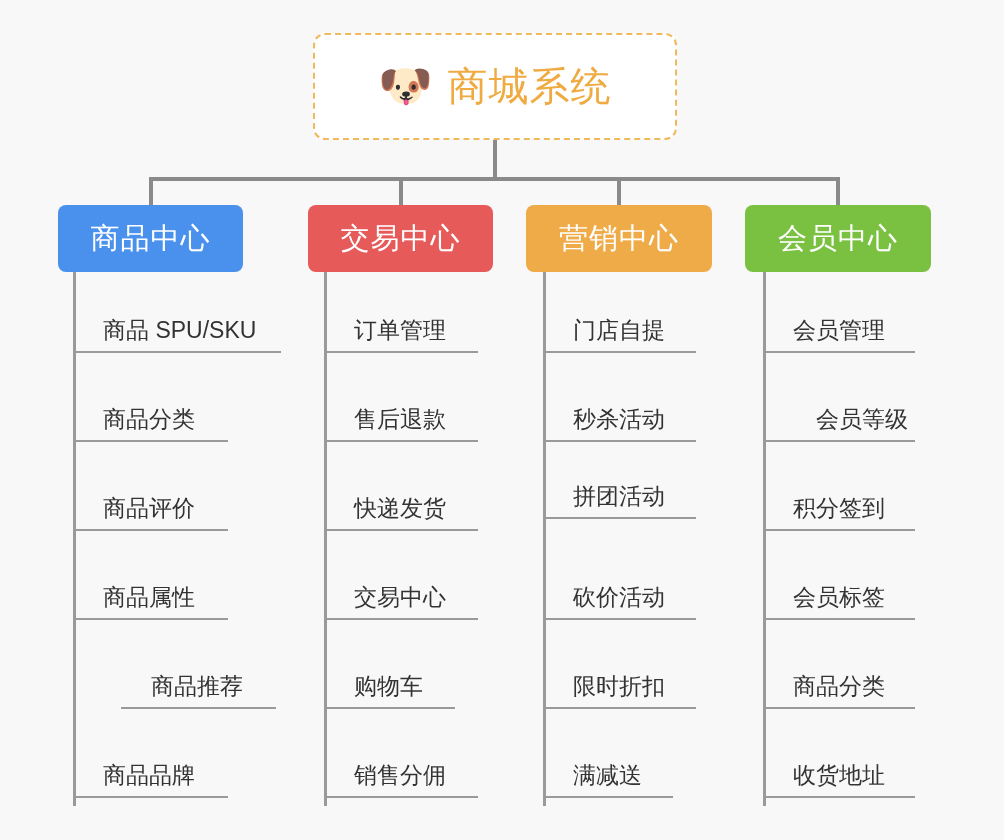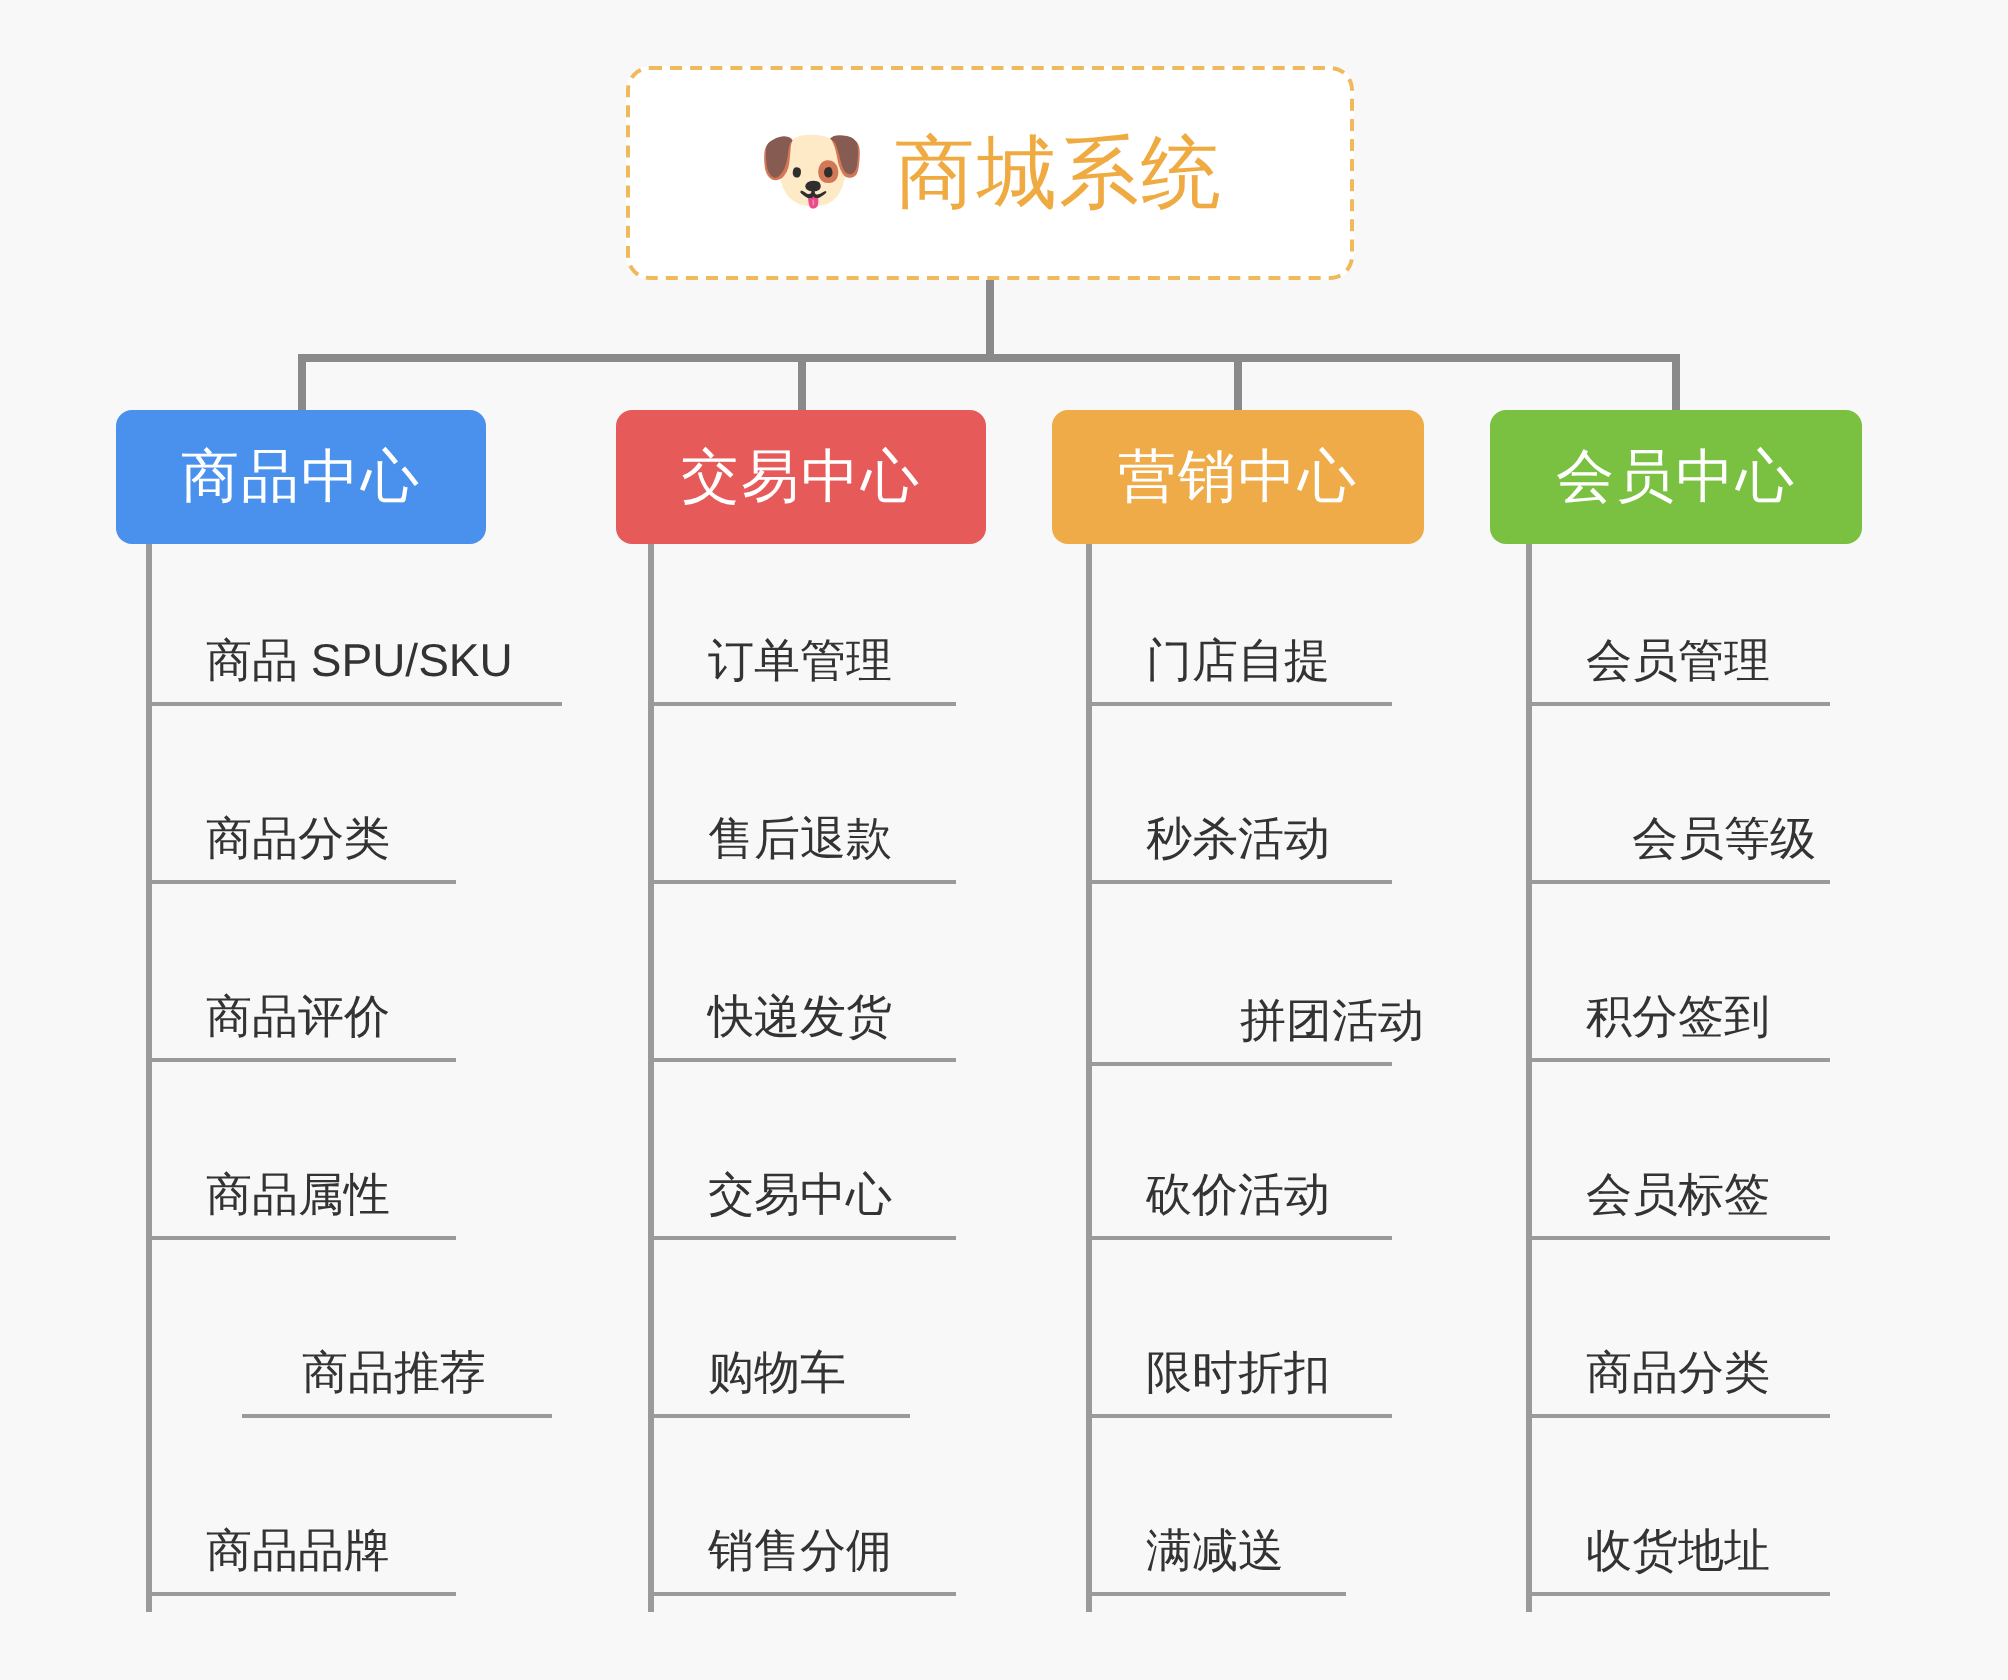--- a/index.html
+++ b/index.html
@@ -175,21 +175,21 @@
         <span>营销中心</span>
       </div>
       <div class="leaf-col" style="left: 543px; height: 534px;">
         <div class="leaf-spine" style="height: 534px;"></div>
         <div class="leaf-item" style="top: 0px; width: 153px;">
           <span class="leaf-label">门店自提</span>
         </div>
         <div class="leaf-item" style="top: 89px; width: 153px;">
           <span class="leaf-label">秒杀活动</span>
         </div>
-        <div class="leaf-item" style="top: 180px; width: 153px; padding-left: 47px;">
+        <div class="leaf-item" style="top: 166px; width: 153px;">
           <span class="leaf-label">拼团活动</span>
         </div>
         <div class="leaf-item" style="top: 267px; width: 153px;">
           <span class="leaf-label">砍价活动</span>
         </div>
         <div class="leaf-item" style="top: 356px; width: 153px;">
           <span class="leaf-label">限时折扣</span>
         </div>
         <div class="leaf-item" style="top: 445px; width: 130px;">
           <span class="leaf-label">满减送</span>

